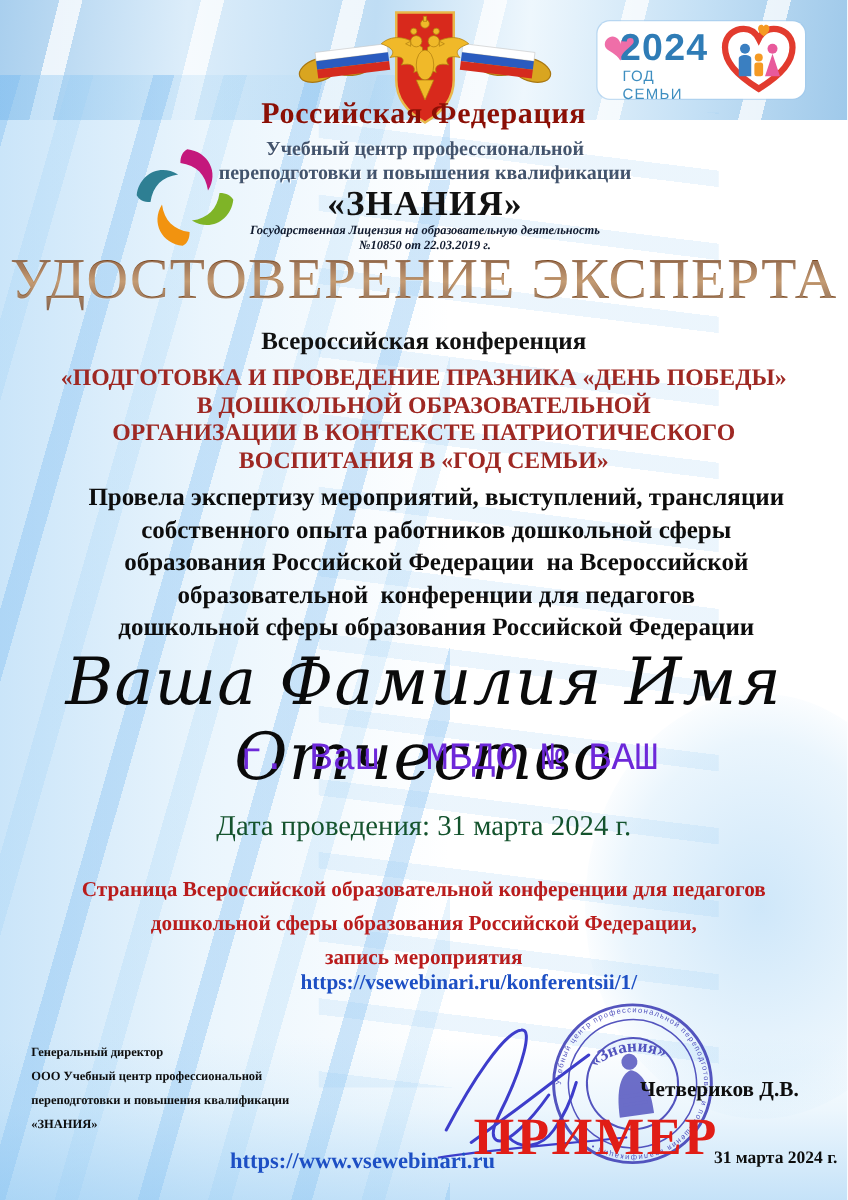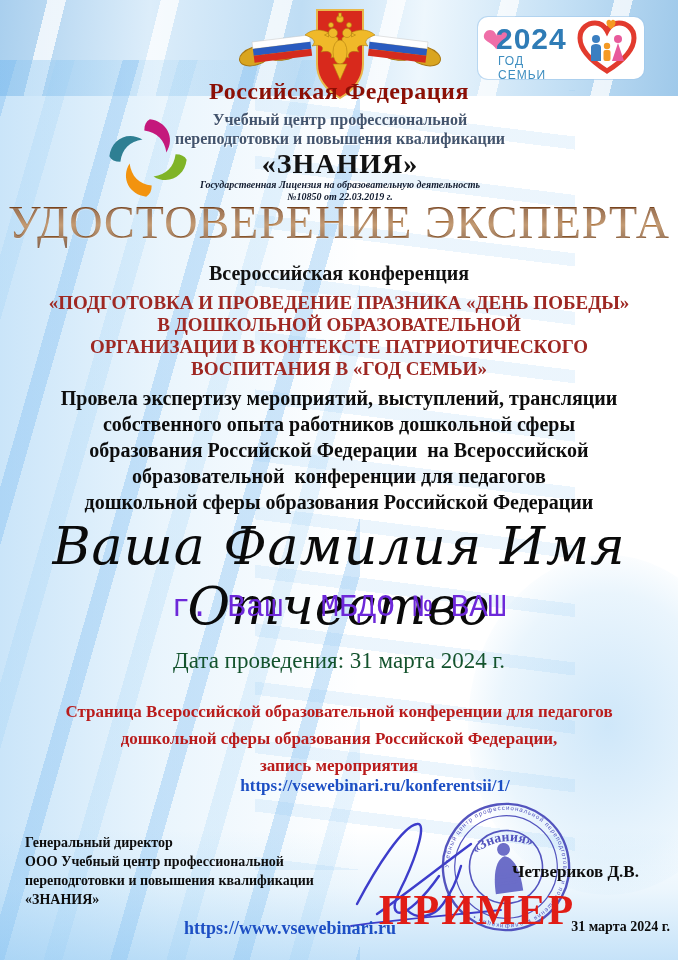--- a/index.html
+++ b/index.html
@@ -61,34 +61,34 @@
   .doc-title{
     position:absolute;top:196px;left:0;width:678px;text-align:center;
     font-size:46px;letter-spacing:1px;font-weight:normal;
     background-image:linear-gradient(180deg,#5a2d10 0%,#8a5226 35%,#b07a45 55%,#5a2d10 100%);
     -webkit-background-clip:text;background-clip:text;color:transparent;
     text-shadow:0 1px 0 rgba(255,255,255,.25);
   }
   .conf-label{position:absolute;top:262px;left:0;width:678px;text-align:center;font-size:20px;font-weight:bold;color:#111;}
   .conf-title{position:absolute;top:292px;left:0;width:678px;text-align:center;color:#9e2823;font-weight:bold;font-size:19px;line-height:22px;}
   .body-par{position:absolute;top:385px;left:0;width:678px;text-align:center;color:#0d0d0d;font-weight:bold;font-size:20px;line-height:26px;}
-  .keep-ws{white-space:pre-wrap;}
+  .keep-ws{white-space:pre-wrap;margin-left:20px;}
 
   .fio{
     position:absolute;top:516px;left:0;width:678px;text-align:center;
     font-family:"DejaVu Serif","Liberation Serif",serif;font-style:italic;
     font-size:52px;color:#0a0a0a;letter-spacing:1px;
   }
   .org-line{position:absolute;top:590px;left:0;width:678px;text-align:center;font-size:31px;color:#6d28d9;font-family:Liberation Mono, monospace;}
   .date-line{position:absolute;top:648px;left:0;width:678px;text-align:center;font-size:23px;color:#14532d;}
   .page-info{position:absolute;top:698px;left:0;width:678px;text-align:center;font-size:17px;font-weight:bold;color:#b91c1c;line-height:27px;}
   .conf-link{position:absolute;top:776px;left:0;width:678px;text-align:center;font-size:17px;font-weight:bold;color:#1d4fc4;text-decoration:none;display:block;padding-left:36px;}
 
   
-  .dir-block{position:absolute;top:833px;left:25px;width:340px;font-size:14px;font-weight:bold;color:#0d0d0d;line-height:19px;font-family:"Liberation Serif",serif;}
+  .dir-block{position:absolute;top:833px;left:25px;width:340px;font-size:10px;font-weight:bold;color:#0d0d0d;line-height:19px;font-family:"Liberation Serif",serif;}
   .signature{position:absolute;top:808px;left:345px;width:170px;height:125px;}
   .stamp{position:absolute;top:798px;left:437px;width:138px;height:138px;opacity:.9;}
   .primer{position:absolute;top:886px;left:372px;width:210px;text-align:center;font-size:42px;font-weight:bold;color:#e11d16;letter-spacing:2px;font-family:"Liberation Serif",serif;}
   .signer{position:absolute;top:862px;left:512px;width:160px;font-size:17px;font-weight:bold;color:#0d0d0d;}
   .site-link{position:absolute;top:918px;left:120px;width:340px;text-align:center;font-size:18px;font-weight:bold;color:#1d4fc4;text-decoration:none;}
   .issue-date{position:absolute;top:919px;left:520px;width:150px;text-align:right;font-size:14px;font-weight:bold;color:#0d0d0d;}
 </style>
 </head>
 <body>
 

